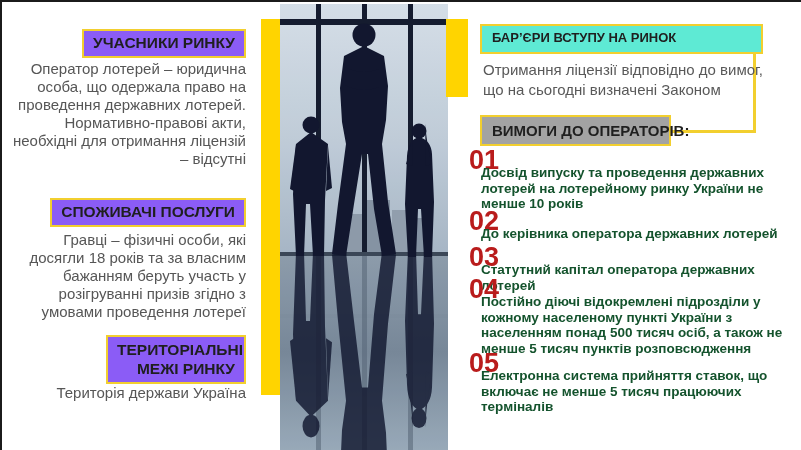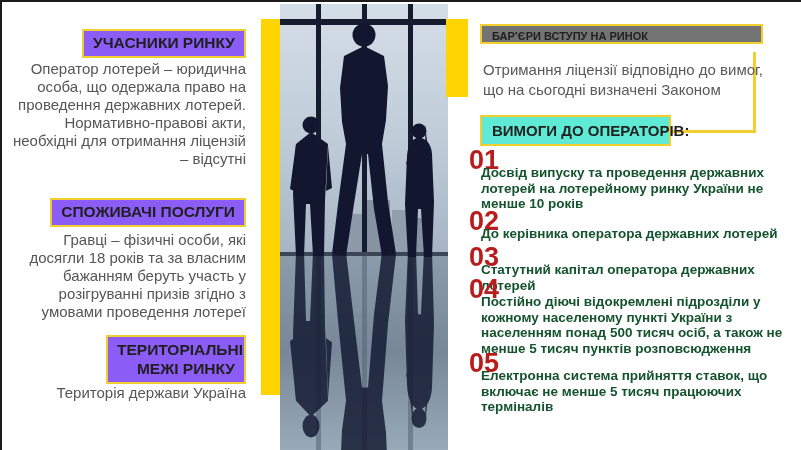--- a/index.html
+++ b/index.html
@@ -20,31 +20,31 @@
     position:absolute;right:555px;width:234px;text-align:right;
     font-size:15px;line-height:18px;color:#565656;
   }
   
   .stripe-left{position:absolute;left:259px;top:17px;width:19px;height:376px;background:#ffd400;}
   .block-right{position:absolute;left:444px;top:17px;width:22px;height:78px;background:#ffd400;z-index:3;}
   .photo{position:absolute;left:278px;top:2px;width:168px;height:446px;z-index:2;}
   
   .r-box1{
     position:absolute;left:478px;top:22px;width:259px;
-    border:2.5px solid #f2cf2f;background:#737373;
-    padding:4px 10px 0 10px;font-size:11px;font-weight:bold;color:#1f1f1f;
+    border:2.5px solid #f2cf2f;background:#5eead4;
+    padding:4px 10px 7px 10px;font-size:13px;font-weight:bold;color:#1f1f1f;
     white-space:nowrap;z-index:2;
   }
   .r-body{
     position:absolute;left:481px;top:58px;width:300px;
     font-size:15px;line-height:20px;color:#595959;
   }
   .r-box2{
     position:absolute;left:478px;top:113px;width:167px;
-    border:2.5px solid #f2cf2f;background:#5eead4;
+    border:2.5px solid #f2cf2f;background:#a3a3a3;
     padding:5px 10px 5px 10px;font-size:15px;font-weight:bold;color:#1f1f1f;
     white-space:nowrap;z-index:2;
   }
   .conn-v{position:absolute;left:751px;top:50px;width:3px;height:81px;background:#f2cf2f;}
   .conn-h{position:absolute;left:668px;top:128px;width:86px;height:3px;background:#f2cf2f;}
   .req-item{position:absolute;left:467px;width:330px;}
   .req-num{
     font-size:27px;font-weight:bold;color:#b91c1c;line-height:24px;letter-spacing:0px;
   }
   .req-text{

